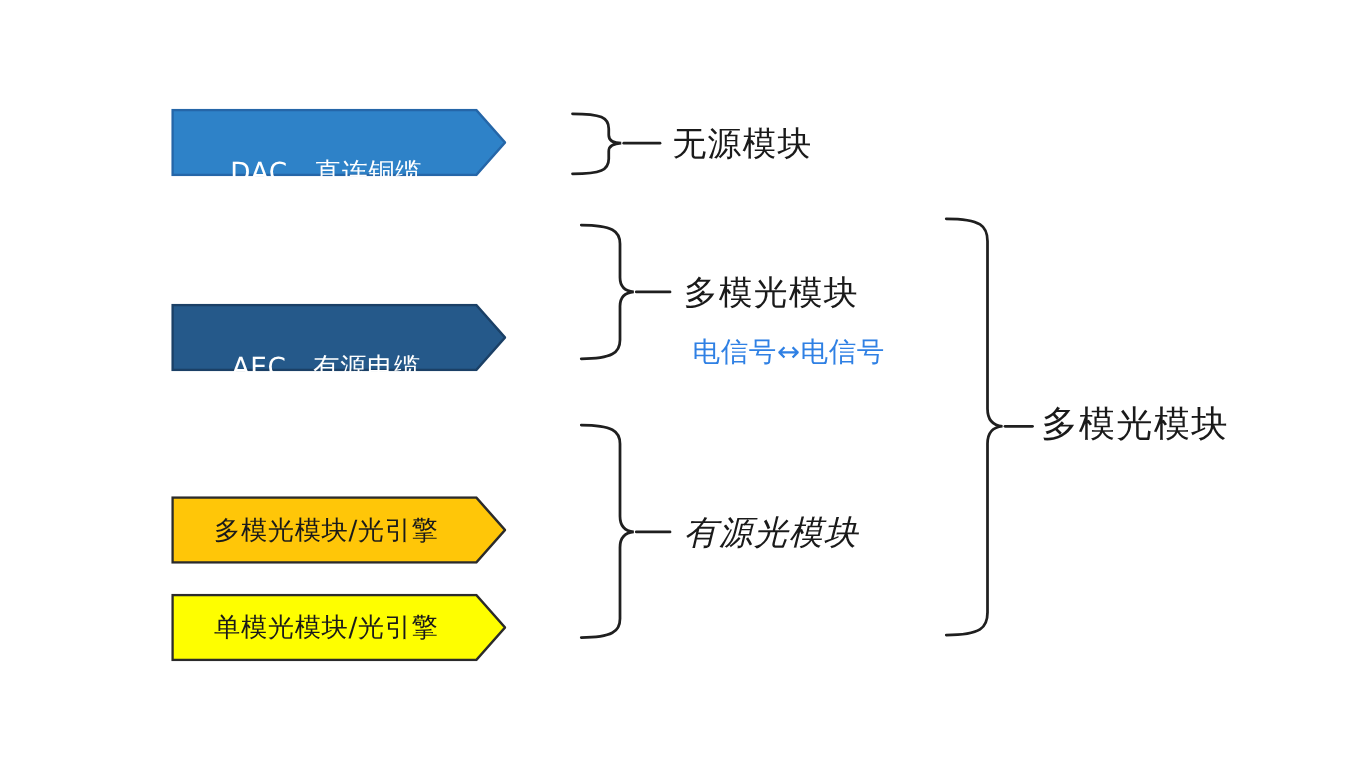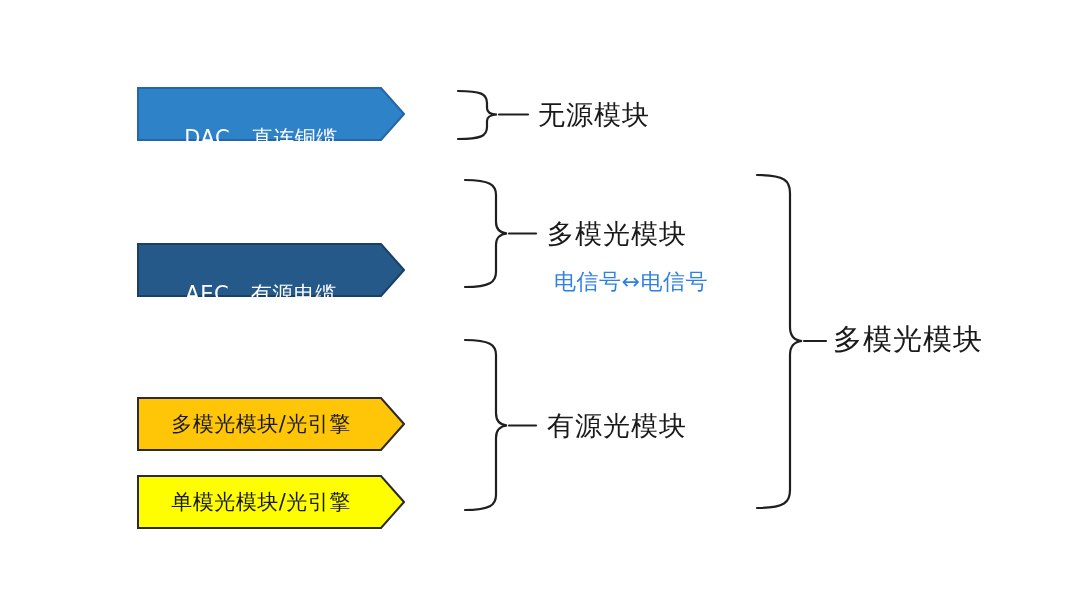--- a/index.html
+++ b/index.html
@@ -111,18 +111,18 @@
   </svg>
 
   <div class="group-label" style="left:538px; top:115px;">无源模块</div>
 
   <div class="group-label" style="left:547px; top:234px;">多模光模块</div>
 
   <div class="signal" style="left:554px; top:282px;">
     <span class="sig-blue">电信号</span><span class="sig-blue">↔</span><span class="sig-blue">电信号</span>
   </div>
 
-  <div class="group-label" style="left:547px; top:426px;">有源光模块</div>
+  <div class="group-label" style="left:547px; top:426px;font-style:italic;">有源光模块</div>
 
 
   <div class="group-label big" style="left:833px; top:340px;">多模光模块</div>
 
 </div>
 
 </body></html>

